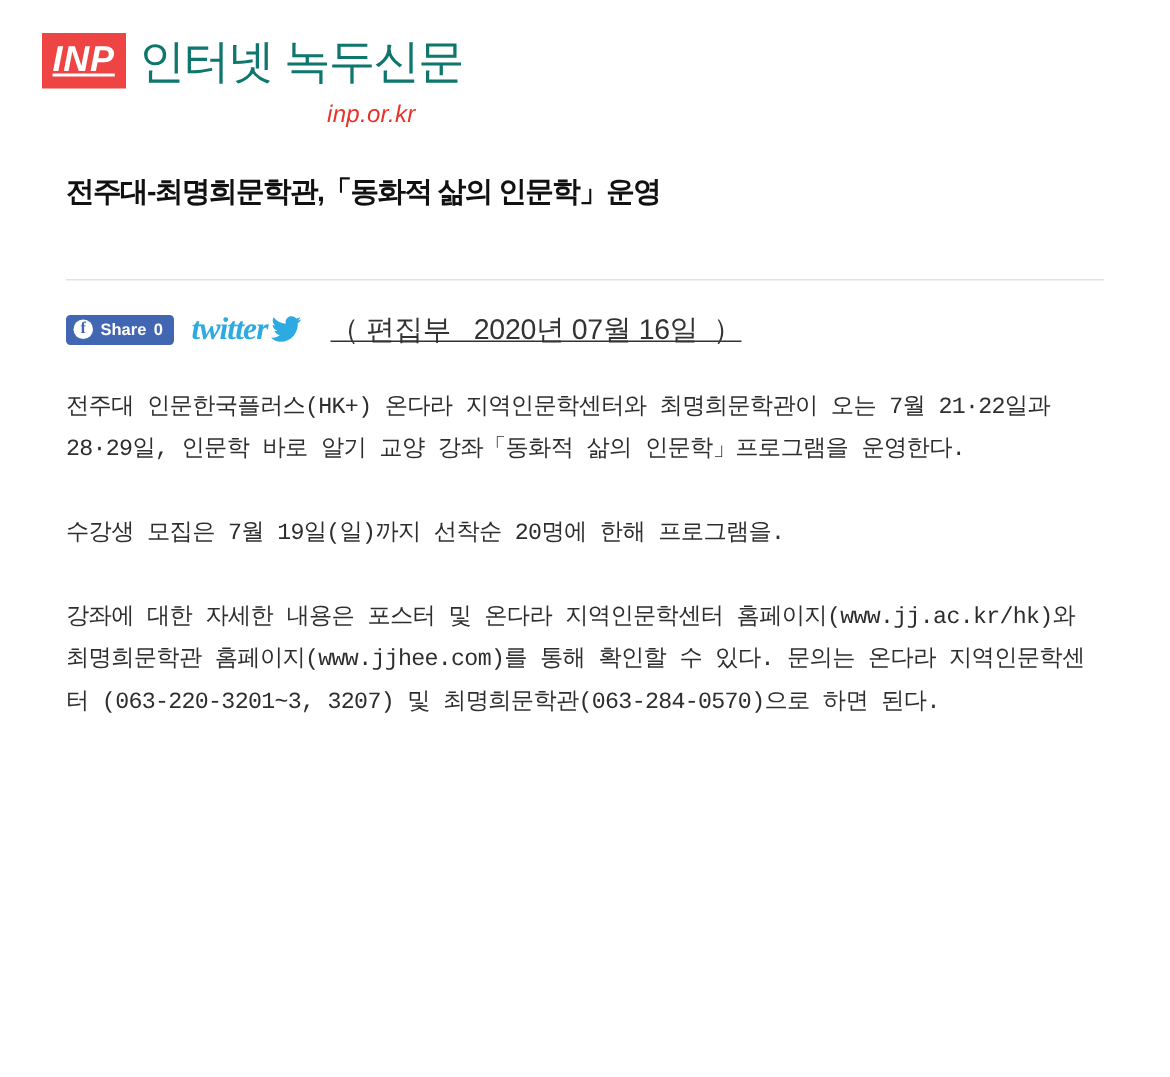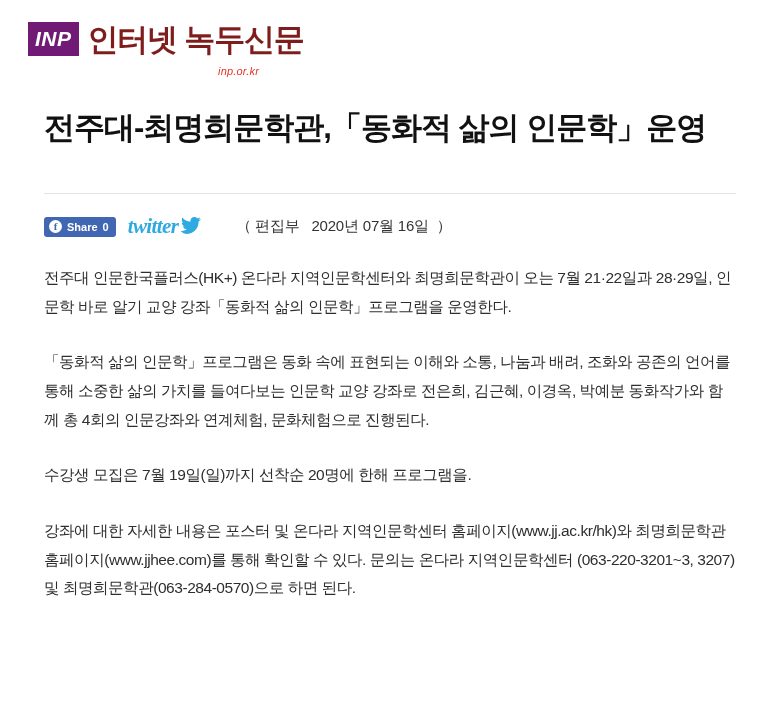--- a/index.html
+++ b/index.html
@@ -25,51 +25,52 @@
   .masthead {
     padding: 22px 0 0 28px;
     display: flex;
     align-items: flex-start;
   }
   .logo-row {
     display: flex;
     align-items: center;
   }
   .logo-badge {
-    background: #701a75;
+    background: #ef4444;
     color: #ffffff;
     font-weight: bold;
     font-style: italic;
-    font-size: 21px;
+    font-size: 24px;
     line-height: 1;
     padding: 6px 7px 7px 7px;
     letter-spacing: 0.5px;
     font-family: "Liberation Sans", sans-serif;
+    text-decoration: underline;
   }
   .logo-text {
     margin-left: 9px;
     font-size: 31px;
-    font-weight: bold;
-    color: #7f1d1d;
+    font-weight: normal;
+    color: #0f766e;
     letter-spacing: -1.2px;
     line-height: 1;
   }
   .logo-sub {
     margin: 9px 0 0 0;
     padding-left: 190px;
-    font-size: 11px;
+    font-size: 16px;
     font-style: italic;
     color: #e8332a;
     letter-spacing: 0.2px;
   }
 
   
   .headline {
     margin: 30px 44px 0 44px;
-    font-size: 31px;
+    font-size: 19px;
     font-weight: bold;
     color: #111111;
     letter-spacing: -1px;
     line-height: 1.35;
   }
 
   .divider {
     margin: 44px 44px 0 44px;
     border-top: 1px solid #e2e2e2;
     height: 0;
@@ -107,58 +108,60 @@
     font-family: "Liberation Serif", serif;
     margin-right: 5px;
     line-height: 1;
   }
   .fb-share .fb-count {
     margin-left: 5px;
     font-weight: bold;
   }
   .twitter-box {
     display: flex;
-    align-items: flex-start;
+    align-items: center;
     margin-left: 12px;
     height: 22px;
   }
   .twitter-word {
     font-family: "Liberation Serif", serif;
     font-weight: bold;
     font-style: italic;
     font-size: 21px;
     color: #2daae1;
     letter-spacing: -0.6px;
     line-height: 1;
   }
   .twitter-bird {
     margin-left: 2px;
     width: 22px;
     height: 20px;
     display: block;
   }
   .byline {
-    margin-left: 34px;
-    font-size: 15px;
+    margin-left: 18px;
+    font-size: 19px;
     color: #333333;
     letter-spacing: -0.2px;
     white-space: pre;
+    text-decoration: underline;
   }
 
   
   .article {
     margin: 26px 44px 0 44px;
   }
   .article p {
     margin: 0 0 27px 0;
     font-size: 15.5px;
     line-height: 1.85;
     color: #2e2e2e;
     letter-spacing: -0.45px;
     text-align: left;
+    font-family: Liberation Mono, monospace;
   }
   .article p:last-child {
     margin-bottom: 12px;
   }
 </style>
 </head>
 <body>
 
 <div class="page">
 
@@ -190,18 +193,17 @@
           <path fill="#2daae1" d="M23 3.2c-.9.4-1.8.7-2.8.8 1-.6 1.7-1.5 2.1-2.6-1 .6-2 1-3.2 1.2C18.2 1.6 17 1 15.6 1c-2.4 0-4.3 2-4.3 4.4 0 .35.04.7.1 1C7.7 6.2 4.6 4.4 2.5 1.7c-.4.7-.6 1.5-.6 2.3 0 1.5.76 2.9 1.9 3.7-.7 0-1.4-.2-2-.55v.05c0 2.1 1.5 3.9 3.4 4.3-.6.2-1.3.2-2 .1.55 1.8 2.2 3.1 4.1 3.1-1.5 1.2-3.4 1.9-5.4 1.9-.4 0-.8 0-1.2-.07C2.6 18.9 5 19.7 7.5 19.7c8.2 0 12.8-7 12.8-13v-.6c.9-.65 1.7-1.45 2.3-2.35z"></path>
         </svg>
       </span>
     </div>
 
     <div class="byline">（ 편집부   2020년 07월 16일  ）</div>
   </div>
 
   <div class="article">
     <p>전주대 인문한국플러스(HK+) 온다라 지역인문학센터와 최명희문학관이 오는 7월 21·22일과 28·29일, 인문학 바로 알기 교양 강좌「동화적 삶의 인문학」프로그램을 운영한다.</p>
-    <p>「동화적 삶의 인문학」프로그램은 동화 속에 표현되는 이해와 소통, 나눔과 배려, 조화와 공존의 언어를 통해 소중한 삶의 가치를 들여다보는 인문학 교양 강좌로 전은희, 김근혜, 이경옥, 박예분 동화작가와 함께 총 4회의 인문강좌와 연계체험, 문화체험으로 진행된다.</p>
     <p>수강생 모집은 7월 19일(일)까지 선착순 20명에 한해 프로그램을.</p>
     <p>강좌에 대한 자세한 내용은 포스터 및 온다라 지역인문학센터 홈페이지(www.jj.ac.kr/hk)와 최명희문학관 홈페이지(www.jjhee.com)를 통해 확인할 수 있다. 문의는 온다라 지역인문학센터 (063-220-3201~3, 3207) 및 최명희문학관(063-284-0570)으로 하면 된다.</p>
   </div>
 
 </div>
 
 </body></html>

